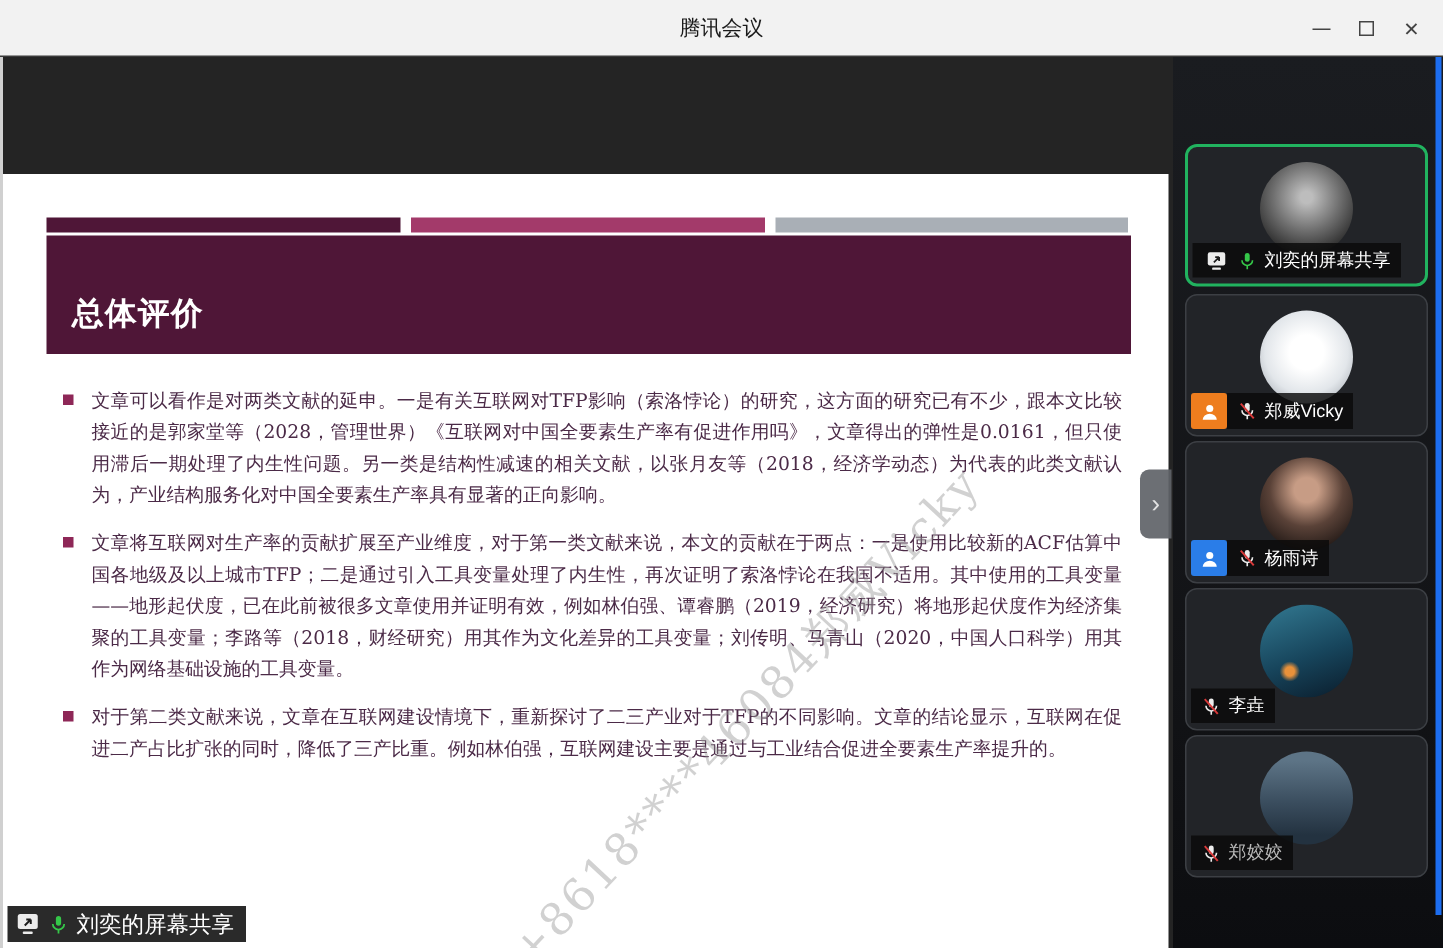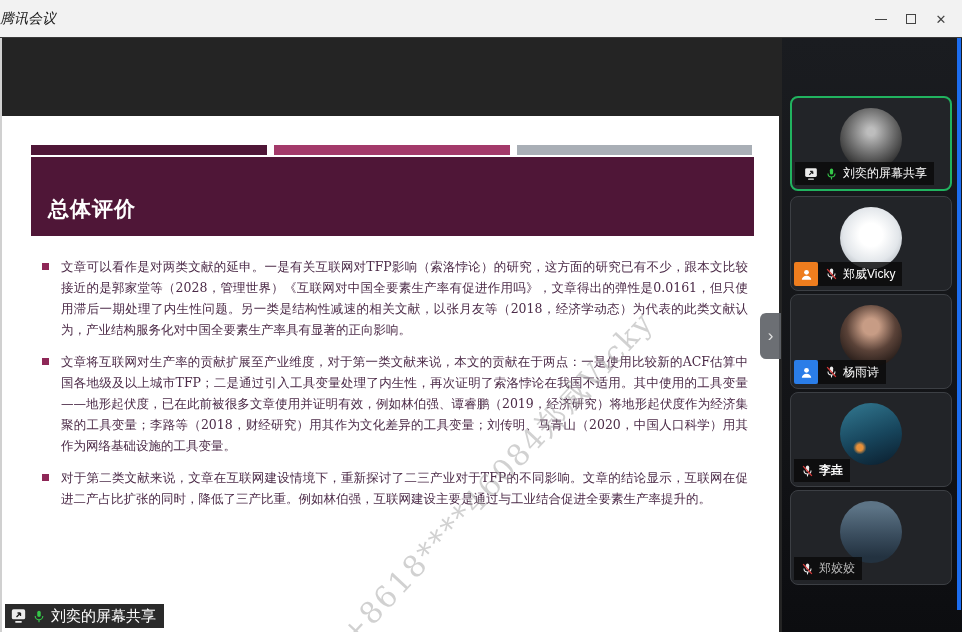--- a/index.html
+++ b/index.html
@@ -4,22 +4,22 @@
 <style>
   * { margin:0; padding:0; box-sizing:border-box; }
   html,body { width:962px; height:632px; overflow:hidden; background:#000;
               font-family:"Liberation Sans", sans-serif; }
   .window { position:relative; width:962px; height:632px; background:#232323; }
 
   
   .titlebar { position:absolute; left:0; top:0; width:962px; height:38px;
               background:#f2f2f2; display:flex; align-items:center; z-index:40;
               border-bottom:1px solid #3a3a3a; }
-  .titlebar .title { position:absolute; left:0; right:0; text-align:left;
-              font-size:14px; color:#1a1a1a;font-style:italic; }
+  .titlebar .title { position:absolute; left:0; right:0; text-align:center;
+              font-size:14px; color:#1a1a1a; }
   .win-controls { position:absolute; right:6px; top:0; height:38px; display:flex;
               align-items:center; }
   .win-btn { width:30px; height:30px; display:flex; align-items:center;
               justify-content:center; cursor:default; }
   .ic-min { width:12px; height:1px; background:#444; display:block; }
   .ic-max { width:10px; height:10px; border:1px solid #444; display:block; }
   .ic-close { font-size:13px; color:#444; line-height:1; }
 
   
   .stage { position:absolute; left:0; top:38px; width:782px; bottom:0;
@@ -73,21 +73,21 @@
   .mic { display:flex; align-items:center; justify-content:center; }
 
   
   .sidebar { position:absolute; right:0; top:38px; width:180px; bottom:0;
             background:linear-gradient(#1a1c20, #121316 70%, #0c0d10); }
   .blue-line { position:absolute; right:1px; top:0; width:4px; height:572px;
             background:#1c6df0; z-index:5; }
   .tile { position:absolute; left:8px; width:162px; height:95px;
             background:#222428; border:1px solid #3c3f44; border-radius:8px; }
   .tile.active { border:2px solid #21b35f; }
-  .t1{top:58px;} .t2{top:158px;} .t3{top:256px;} .t4{top:354px;font-weight:bold;} .t5{top:452px;}
+  .t1{top:58px;} .t2{top:158px;} .t3{top:256px;} .t4{top:354px;} .t5{top:452px;}
   .avatar { width:62px; height:62px; border-radius:50%; margin:10px auto 0 auto; }
   .av1 { background:radial-gradient(circle at 50% 38%, #bdbdbd 8%, #6f6f6f 45%, #2c2c2c 78%); }
   .av2 { background:radial-gradient(circle at 50% 45%, #ffffff 25%, #e2e6ea 60%, #9aa0a8 95%); }
   .av3 { background:radial-gradient(circle at 50% 35%, #c79c85 16%, #5a4238 48%, #221916 82%); }
   .av4 { background:radial-gradient(circle at 32% 72%, #e8913a 5%, rgba(0,0,0,0) 11%),
                    linear-gradient(160deg, #2e7088 10%, #17455c 55%, #0d2536 90%); }
   .av5 { background:linear-gradient(180deg, #5d7486 10%, #3a4d5e 55%, #233240 90%); }
 
   .labelrow { position:absolute; left:3px; bottom:4px; display:flex;
             align-items:stretch; }

